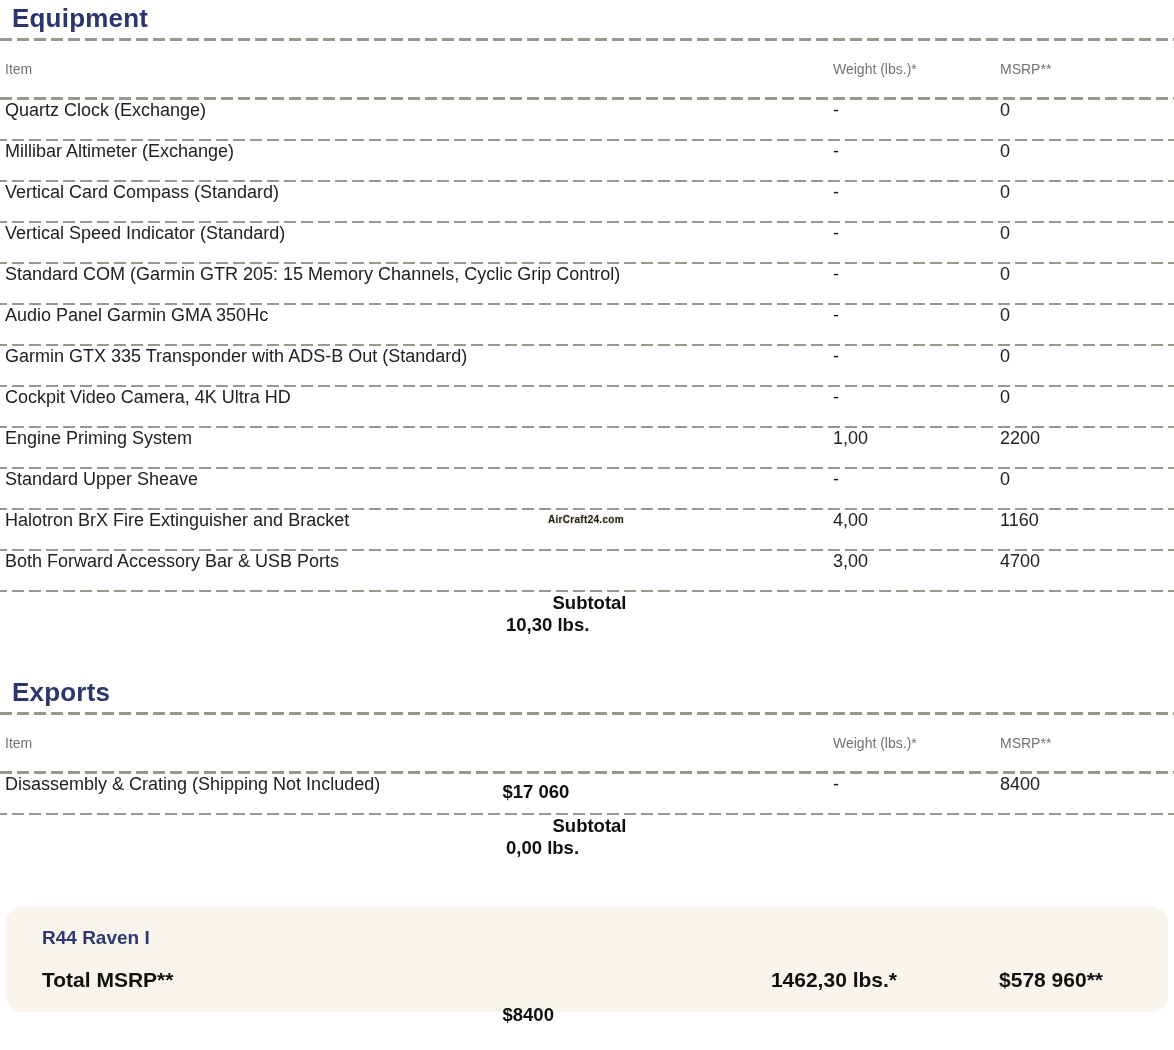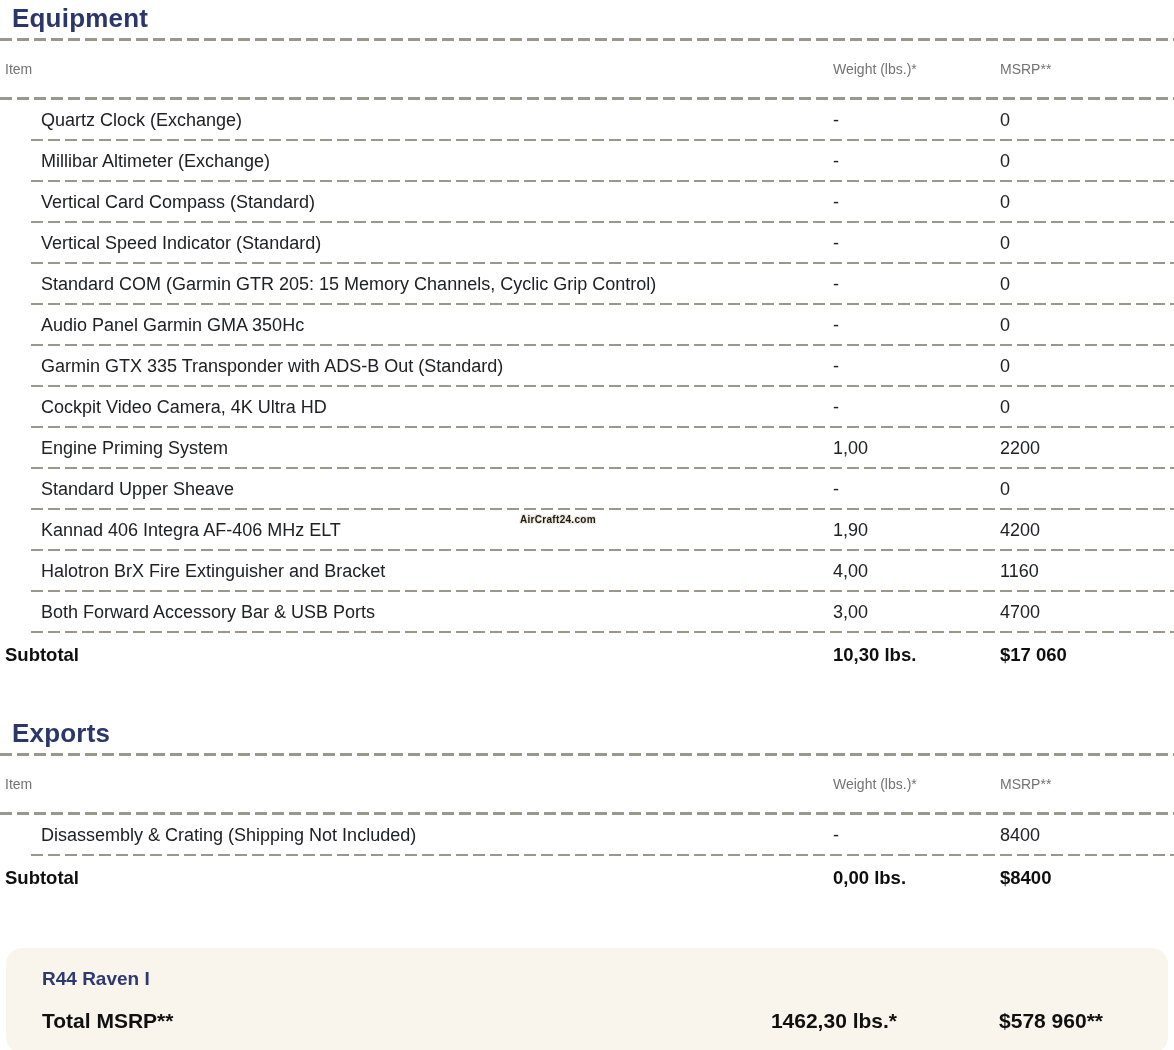--- a/index.html
+++ b/index.html
@@ -31,43 +31,43 @@
   .thead {
     display: flex;
     align-items: center;
     height: 56px;
     font-size: 14px;
     color: #737373;
     padding-left: 5px;
   }
   .trow {
     display: flex;
-    align-items: center;
+    align-items: flex-start;
     height: 41px;
     font-size: 18px;
     color: #202124;
     padding-left: 5px;
     position: relative;
-    margin-left: 36px;
   }
   .trow::after {
     content: "";
     position: absolute;
     left: -5px; right: 0; bottom: 0;
     height: 2px;
     background: repeating-linear-gradient(90deg, #9b978c 0 12px, transparent 12px 17px);
   }
   .subtotal-row {
     display: flex;
     align-items: center;
     height: 43px;
     font-size: 18.5px;
     font-weight: 700;
     color: #0f0f10;
     padding-left: 5px;
+    flex-direction: column;
   }
 
   .c-item  { flex: 1; min-width: 0; }
   .c-weight { width: 167px; flex: 0 0 167px; }
   .c-msrp  { width: 174px; flex: 0 0 174px; }
 
   .section.exports { margin-top: 39px; }
 
   .summary-card {
     margin: 49px 6px 0 6px;
@@ -89,21 +89,21 @@
     font-weight: 700;
     color: #101010;
     line-height: 26px;
   }
   .summary-label { flex: 1; }
   .summary-weight { min-width: 164px; text-align: right; white-space: nowrap; }
   .summary-msrp { min-width: 146px; text-align: right; margin-left: 60px; white-space: nowrap; }
 
   .watermark {
     position: absolute;
-    left: 520px; top: 514px;
+    left: 548px; top: 514px;
     font-size: 10px;
     font-weight: 700;
     color: #1a1a1a;
     letter-spacing: 0.3px;
     text-shadow: 1px 1px 0 #efe9da, -1px -1px 0 #efe9da, 1px -1px 0 #efe9da, -1px 1px 0 #efe9da;
     pointer-events: none;
   }
 </style>
 </head>
 <body>
@@ -162,25 +162,20 @@
         </div>
         <div class="trow">
           <span class="c-item">Engine Priming System</span>
           <span class="c-weight">1,00</span>
           <span class="c-msrp">2200</span>
         </div>
         <div class="trow">
           <span class="c-item">Standard Upper Sheave</span>
           <span class="c-weight">-</span>
           <span class="c-msrp">0</span>
-        </div>
-        <div class="trow">
-          <span class="c-item">Kannad 406 Integra AF-406 MHz ELT</span>
-          <span class="c-weight">1,90</span>
-          <span class="c-msrp">4200</span>
         </div>
         <div class="trow">
           <span class="c-item">Halotron BrX Fire Extinguisher and Bracket</span>
           <span class="c-weight">4,00</span>
           <span class="c-msrp">1160</span>
         </div>
         <div class="trow">
           <span class="c-item">Both Forward Accessory Bar &amp; USB Ports</span>
           <span class="c-weight">3,00</span>
           <span class="c-msrp">4700</span>

